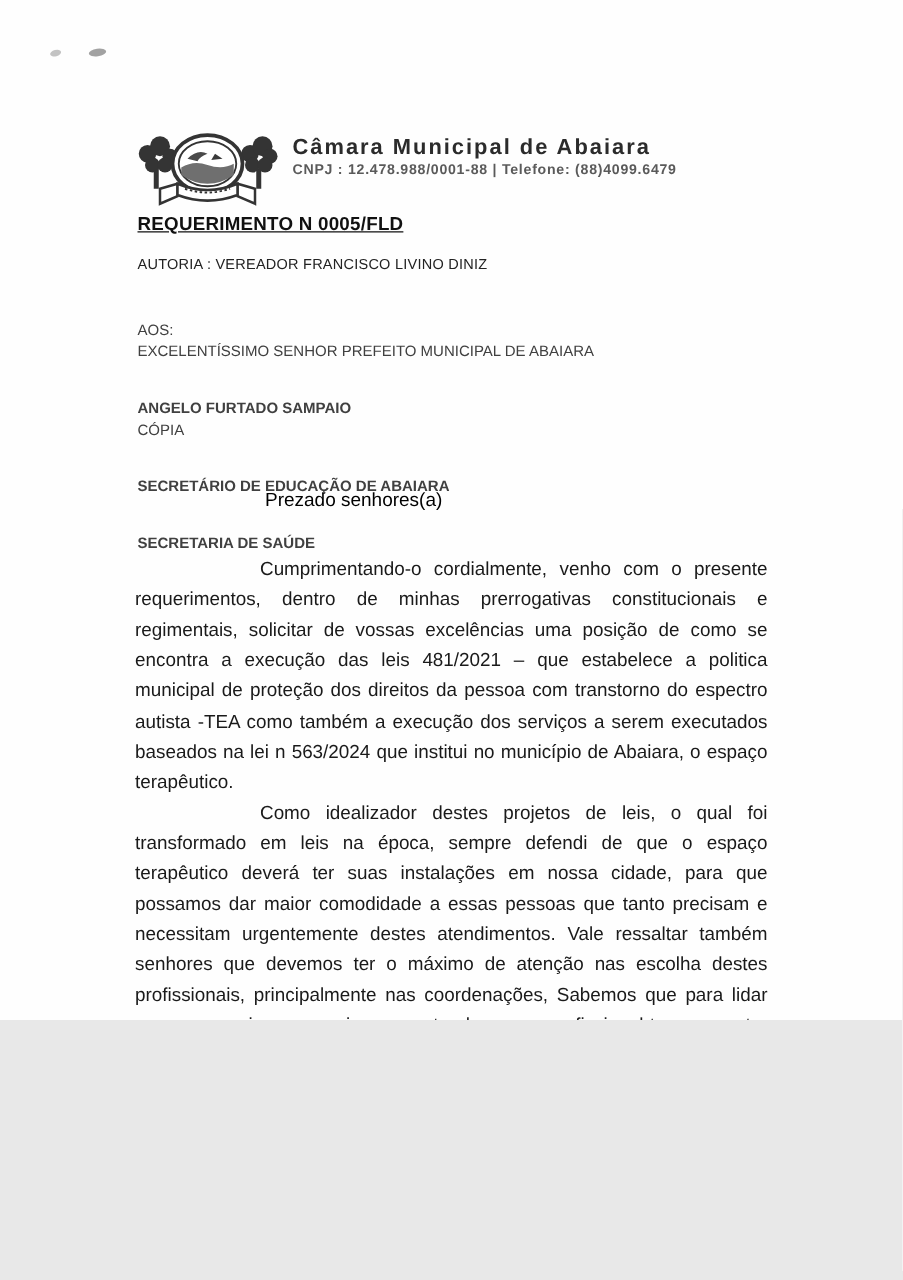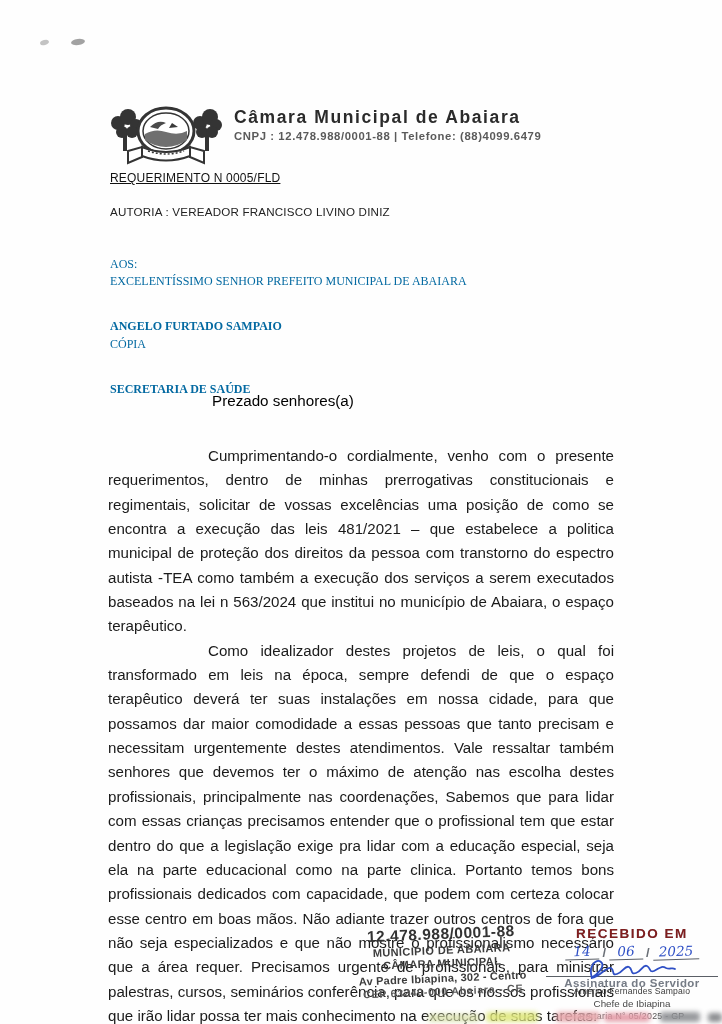--- a/index.html
+++ b/index.html
@@ -1,37 +1,37 @@
 <!DOCTYPE html>
 <html><head>
 <meta charset="utf-8">
 <style>
   html,body{margin:0;padding:0;background:#e8e8e8;}
   .page{
-    position:relative;width:722px;height:1024px;margin:0 auto;
+    position:relative;width:722px;height:816px;margin:0 auto;
     background:#fefefe;overflow:hidden;
     font-family:"Liberation Sans",sans-serif;color:#1c1c1c;
   }
   
   .smudge{position:absolute;background:#555;border-radius:50%;opacity:.55;}
   .smudge.a{left:40px;top:40px;width:9px;height:5px;transform:rotate(-15deg);opacity:.35;}
   .smudge.b{left:71px;top:39px;width:14px;height:6px;transform:rotate(-8deg);}
 
   
   .logo{position:absolute;left:106px;top:101px;width:120px;height:72px;}
   .header-text{position:absolute;left:234px;top:107px;width:390px;}
   .org-name{font-size:17.5px;font-weight:bold;letter-spacing:1.6px;color:#2b2b2b;}
   .org-addr{font-size:10.8px;color:#6d6d6d;letter-spacing:1px;margin-top:3px;}
   .org-cnpj{font-size:11.3px;color:#5a5a5a;letter-spacing:.6px;margin-top:2px;font-weight:bold;}
 
-  .doc-title{position:absolute;left:110px;top:171px;font-size:12px;font-weight:normal;
+  .doc-title{position:absolute;left:110px;top:171px;font-size:15px;font-weight:bold;
     text-decoration:underline;letter-spacing:.2px;color:#111;}
   .autoria{position:absolute;left:110px;top:205px;font-size:11.6px;color:#222;letter-spacing:.2px;}
 
-  .recipients{position:absolute;left:110px;top:256px;font-size:12px;line-height:17.2px;color:#0369a1;font-family:Liberation Serif, serif;}
+  .recipients{position:absolute;left:110px;top:256px;font-size:12px;line-height:17.2px;color:#404040;}
   .recipients .bold{font-weight:bold;margin-top:28px;}
 
   .salutation{position:absolute;left:212px;top:392px;font-size:15.2px;color:#000000;}
 
   .body-text{position:absolute;left:108px;top:444px;width:506px;
     font-size:15.1px;line-height:24.35px;text-align:justify;color:#1a1a1a;}
   .body-text p{margin:0;text-indent:100px;}
 
   
   .cnpj-stamp{position:absolute;left:336px;top:925px;width:212px;text-align:center;
@@ -112,20 +112,21 @@
   </div>
 
   <div class="doc-title">REQUERIMENTO N 0005/FLD</div>
   <div class="autoria">AUTORIA : VEREADOR FRANCISCO LIVINO DINIZ</div>
 
   <div class="recipients">
     <div>AOS:</div>
     <div>EXCELENTÍSSIMO SENHOR PREFEITO MUNICIPAL DE ABAIARA</div>
     <div class="bold">ANGELO FURTADO SAMPAIO</div>
     <div>CÓPIA</div>
+    <div class="bold">SECRETÁRIO DE EDUCAÇÃO DE ABAIARA</div>
     <div class="bold">SECRETARIA DE SAÚDE</div>
   </div>
 
   <div class="salutation">Prezado senhores(a)</div>
 
   <div class="body-text">
     <p>Cumprimentando-o cordialmente, venho com o presente requerimentos, dentro de minhas prerrogativas constitucionais e regimentais, solicitar de vossas excelências uma posição de como se encontra a execução das leis 481/2021 – que estabelece a politica municipal de proteção dos direitos da pessoa com transtorno do espectro autista -TEA como também a execução dos serviços  a serem executados baseados na lei n 563/2024 que institui no município de Abaiara,  o espaço terapêutico.</p>
     <p>Como idealizador destes projetos de leis, o qual foi transformado em leis na época, sempre defendi de que o espaço terapêutico deverá ter suas instalações em nossa cidade, para que possamos dar maior comodidade a essas pessoas que tanto precisam e necessitam urgentemente destes atendimentos.  Vale ressaltar também senhores que devemos ter o máximo de atenção nas escolha destes profissionais, principalmente nas coordenações, Sabemos que para lidar com essas crianças precisamos entender que o profissional tem que estar dentro do que a legislação exige pra lidar  com a educação especial, seja ela na parte educacional como na parte clinica. Portanto temos bons profissionais dedicados com capacidade, que podem com certeza colocar esse centro em boas mãos. Não adiante trazer outros centros de fora que não seja especializados e que não mostre o profissionalismo necessário que a área requer. Precisamos urgente de profissionais, para ministrar palestras, cursos, seminários conferência, para que os nossos profissionais que irão lidar possa ter mais conhecimento na execução de suas tarefas.</p>
   </div>
 

